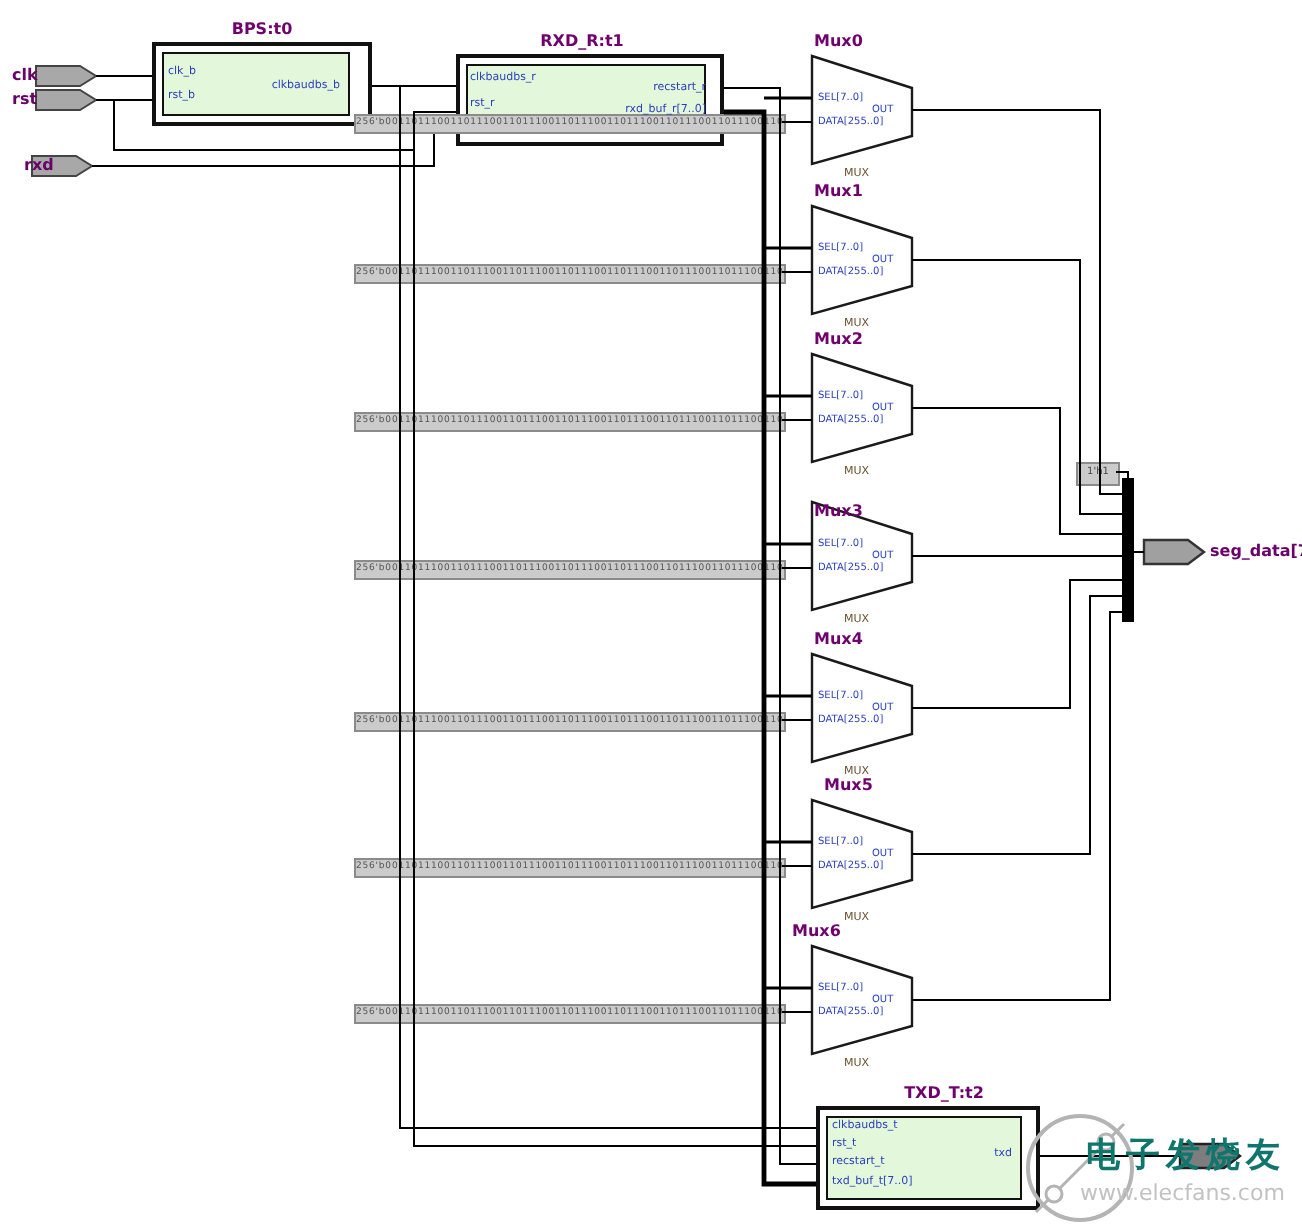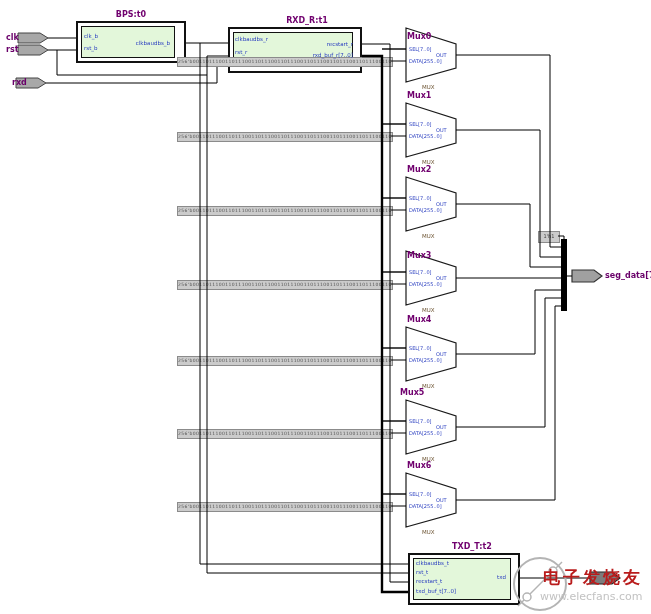--- a/index.html
+++ b/index.html
@@ -18,21 +18,21 @@
   .mux-pin{position:absolute;font-size:5px;color:#2b3fc0;z-index:3;white-space:nowrap;line-height:6px;}
   .mux-type{position:absolute;font-size:5.5px;color:#6b5230;z-index:3;white-space:nowrap;}
   
   .busbar{position:absolute;left:177px;width:214px;height:8px;background:#cbcbcb;border:1px solid #8b8b8b;
           z-index:2;overflow:hidden;font-size:4.5px;line-height:8px;color:#555;letter-spacing:.4px;white-space:nowrap;}
   .consttag{position:absolute;background:#cbcbcb;border:1px solid #8b8b8b;z-index:3;overflow:hidden;
           font-size:5px;line-height:9px;color:#444;text-align:center;white-space:nowrap;}
   
   .portlbl{position:absolute;color:#6a006a;font-size:8px;font-weight:bold;z-index:3;white-space:nowrap;}
   
-  #wm-text1{position:absolute;left:543px;top:566px;font-size:17px;font-weight:bold;color:#b91c1c;
+  #wm-text1{position:absolute;left:543px;top:566px;font-size:17px;font-weight:bold;color:#0f766e;
             letter-spacing:3px;z-index:6;white-space:nowrap;}
   #wm-text2{position:absolute;left:540px;top:590px;font-size:11px;color:#c2c2c2;z-index:6;white-space:nowrap;}
   .wires{z-index:4;pointer-events:none;}
   .shapes{z-index:2;}
   .wmsvg{z-index:5;pointer-events:none;}
 </style>
 </head>
 <body>
 
 <div id="canvas">
@@ -117,21 +117,21 @@
   <div class="portlbl" style="left:605px;top:271px;">seg_data[7..0]</div>
 
   <div class="blk-title" style="left:76px;top:10px;width:110px;text-align:center;">BPS:t0</div>
   <div class="blk-outer" style="left:76px;top:21px;width:106px;height:38px;">
     <div class="blk-inner" style="left:3px;top:3px;width:92px;height:30px;"></div>
   </div>
   <div class="pin" style="left:84px;top:33px;">clk_b</div>
   <div class="pin" style="left:84px;top:45px;">rst_b</div>
   <div class="pin r" style="left:120px;top:40px;width:50px;">clkbaudbs_b</div>
 
-  <div class="blk-title" style="left:240px;top:16px;width:134px;">RXD_R:t1</div>
+  <div class="blk-title" style="left:224px;top:16px;width:134px;">RXD_R:t1</div>
   <div class="blk-outer" style="left:228px;top:27px;width:130px;height:42px;">
     <div class="blk-inner" style="left:3px;top:3px;width:118px;height:32px;"></div>
   </div>
   <div class="pin" style="left:235px;top:36px;">clkbaudbs_r</div>
   <div class="pin" style="left:235px;top:49px;">rst_r</div>
   <div class="pin r" style="left:295px;top:41px;width:58px;">recstart_r</div>
   <div class="pin r" style="left:295px;top:52px;width:58px;">rxd_buf_r[7..0]</div>
 
   <div class="blk-title" style="left:416px;top:542px;width:112px;">TXD_T:t2</div>
   <div class="blk-outer" style="left:408px;top:553px;width:108px;height:48px;">
@@ -145,21 +145,21 @@
 
   <div class="busbar" style="top:57px;">256'b001101110011011100110111001101110011011100110111001101110011011100110111001</div>
   <div class="busbar" style="top:132px;">256'b001101110011011100110111001101110011011100110111001101110011011100110111001</div>
   <div class="busbar" style="top:206px;">256'b001101110011011100110111001101110011011100110111001101110011011100110111001</div>
   <div class="busbar" style="top:280px;">256'b001101110011011100110111001101110011011100110111001101110011011100110111001</div>
   <div class="busbar" style="top:356px;">256'b001101110011011100110111001101110011011100110111001101110011011100110111001</div>
   <div class="busbar" style="top:429px;">256'b001101110011011100110111001101110011011100110111001101110011011100110111001</div>
   <div class="busbar" style="top:502px;">256'b001101110011011100110111001101110011011100110111001101110011011100110111001</div>
   <div class="consttag" style="left:538px;top:231px;width:20px;height:10px;">1'h1</div>
 
-  <div class="mux-title" style="left:407px;top:16px;margin-top:16px;">Mux0</div>
+  <div class="mux-title" style="left:407px;top:16px;">Mux0</div>
   <div class="mux-pin" style="left:409px;top:46px;">SEL[7..0]</div>
   <div class="mux-pin" style="left:409px;top:58px;">DATA[255..0]</div>
   <div class="mux-pin" style="left:436px;top:52px;">OUT</div>
   <div class="mux-type" style="left:422px;top:84px;">MUX</div>
 
   <div class="mux-title" style="left:407px;top:91px;">Mux1</div>
   <div class="mux-pin" style="left:409px;top:121px;">SEL[7..0]</div>
   <div class="mux-pin" style="left:409px;top:133px;">DATA[255..0]</div>
   <div class="mux-pin" style="left:436px;top:127px;">OUT</div>
   <div class="mux-type" style="left:422px;top:159px;">MUX</div>
@@ -175,27 +175,27 @@
   <div class="mux-pin" style="left:409px;top:281px;">DATA[255..0]</div>
   <div class="mux-pin" style="left:436px;top:275px;">OUT</div>
   <div class="mux-type" style="left:422px;top:307px;">MUX</div>
 
   <div class="mux-title" style="left:407px;top:315px;">Mux4</div>
   <div class="mux-pin" style="left:409px;top:345px;">SEL[7..0]</div>
   <div class="mux-pin" style="left:409px;top:357px;">DATA[255..0]</div>
   <div class="mux-pin" style="left:436px;top:351px;">OUT</div>
   <div class="mux-type" style="left:422px;top:383px;">MUX</div>
 
-  <div class="mux-title" style="left:400px;top:388px;">Mux5</div>
+  <div class="mux-title" style="left:412px;top:388px;">Mux5</div>
   <div class="mux-pin" style="left:409px;top:418px;">SEL[7..0]</div>
   <div class="mux-pin" style="left:409px;top:430px;">DATA[255..0]</div>
   <div class="mux-pin" style="left:436px;top:424px;">OUT</div>
   <div class="mux-type" style="left:422px;top:456px;">MUX</div>
 
-  <div class="mux-title" style="left:407px;top:461px;">Mux6</div>
+  <div class="mux-title" style="left:396px;top:461px;">Mux6</div>
   <div class="mux-pin" style="left:409px;top:491px;">SEL[7..0]</div>
   <div class="mux-pin" style="left:409px;top:503px;">DATA[255..0]</div>
   <div class="mux-pin" style="left:436px;top:497px;">OUT</div>
   <div class="mux-type" style="left:422px;top:529px;">MUX</div>
 
   <svg class="lay wmsvg" width="651" height="614">
     <g stroke="#b4b4b4" fill="none" stroke-width="2">
       <circle cx="540" cy="584" r="26"></circle>
     </g>
     <g stroke="#b4b4b4" stroke-width="1.5">

